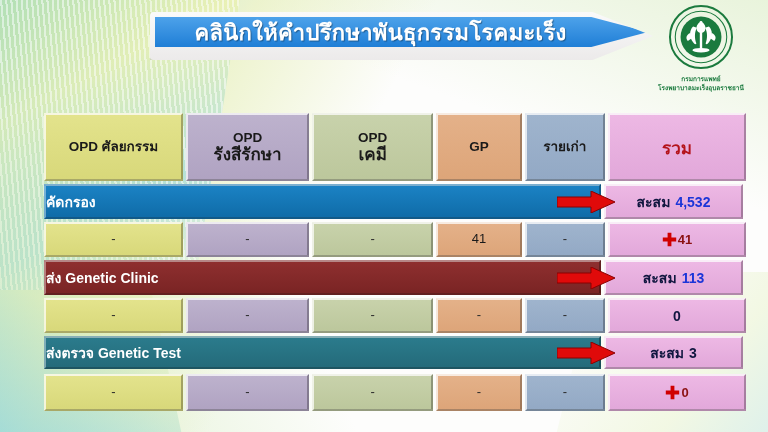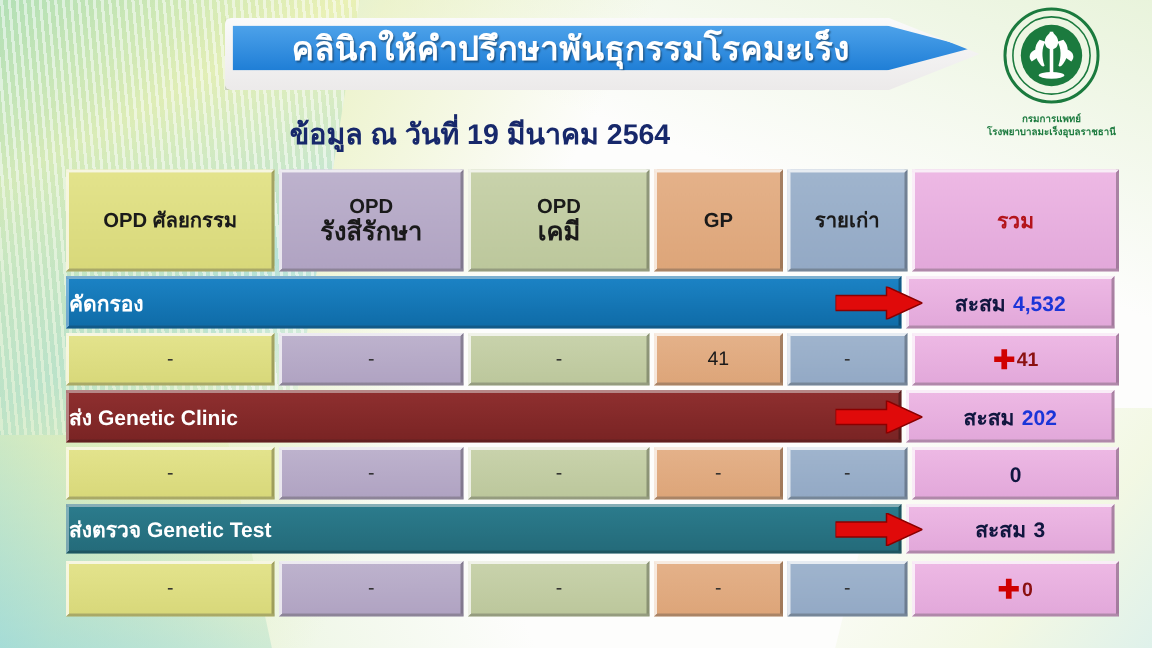--- a/index.html
+++ b/index.html
@@ -207,21 +207,21 @@
     display: flex;
     align-items: center;
     justify-content: center;
     font-size: 14px;
     font-weight: bold;
     color: #10163f;
     white-space: nowrap;
   }
   .total-head {
     color: #b4141b;
-    font-size: 14px;
+    font-size: 17px;
     font-weight: bold;
   }
   .accum-num { color: #1b35d8; margin-left: 5px; }
   .accum-num.dark { color: #10163f; }
   .plus-cross { margin-right: 1px; display: inline-block; }
   .plus-val { color: #8b1111; font-size: 13px; }
   .plain-val { color: #10163f; font-size: 14px; }
   .dash { font-size: 13px; color: #2a2a2a; }
 </style>
 </head>
@@ -234,21 +234,20 @@
 </div>
 
 <div id="header-area">
 
   <div id="title-banner">
     <div id="title-chevron">
       <span id="title-text">คลินิกให้คำปรึกษาพันธุกรรมโรคมะเร็ง</span>
     </div>
   </div>
 
-  <div id="date-line">ข้อมูล ณ  วันที่ 19 มีนาคม 2564</div>
 
   <div id="logo-block">
     <svg id="logo-seal" viewBox="0 0 100 100">
       <circle cx="50" cy="50" r="47" fill="none" stroke="#1b7a3e" stroke-width="3"></circle>
       <circle cx="50" cy="50" r="39" fill="none" stroke="#1b7a3e" stroke-width="1.6"></circle>
       <circle cx="50" cy="50" r="31" fill="#1b7a3e"></circle>
 
       <rect x="48.2" y="26" width="3.6" height="46" fill="#ffffff"></rect>
       <path d="M50 26 C44 30 42 35 44 40 C46 45 54 45 56 40 C58 35 56 30 50 26 Z" fill="#ffffff"></path>
       <path d="M38 34 C32 40 32 50 38 58 C40 61 42 62 43 60 C40 52 40 42 44 36 Z" fill="#ffffff"></path>
@@ -323,21 +322,21 @@
     </div>
     <div class="grid-row" id="row-band-2">
       <div class="band-bar band-clinic">
         <span>ส่ง Genetic Clinic</span>
         <svg class="arrow-marker" viewBox="0 0 58 22">
           <path d="M0 6 H34 V0 L58 11 L34 22 V16 H0 Z" fill="#e00a0a" stroke="#8a0000" stroke-width="1"></path>
         </svg>
       </div>
       <div class="total-cell">
         <span>สะสม</span>
-        <span class="accum-num">202</span>
+        <span class="accum-num">113</span>
       </div>
     </div>
     <div class="grid-row" id="row-data-2">
       <div class="cell c-surg w-surg">
         <span class="dash">-</span>
       </div>
       <div class="cell c-radio w-radio">
         <span class="dash">-</span>
       </div>
       <div class="cell c-chemo w-chemo">

